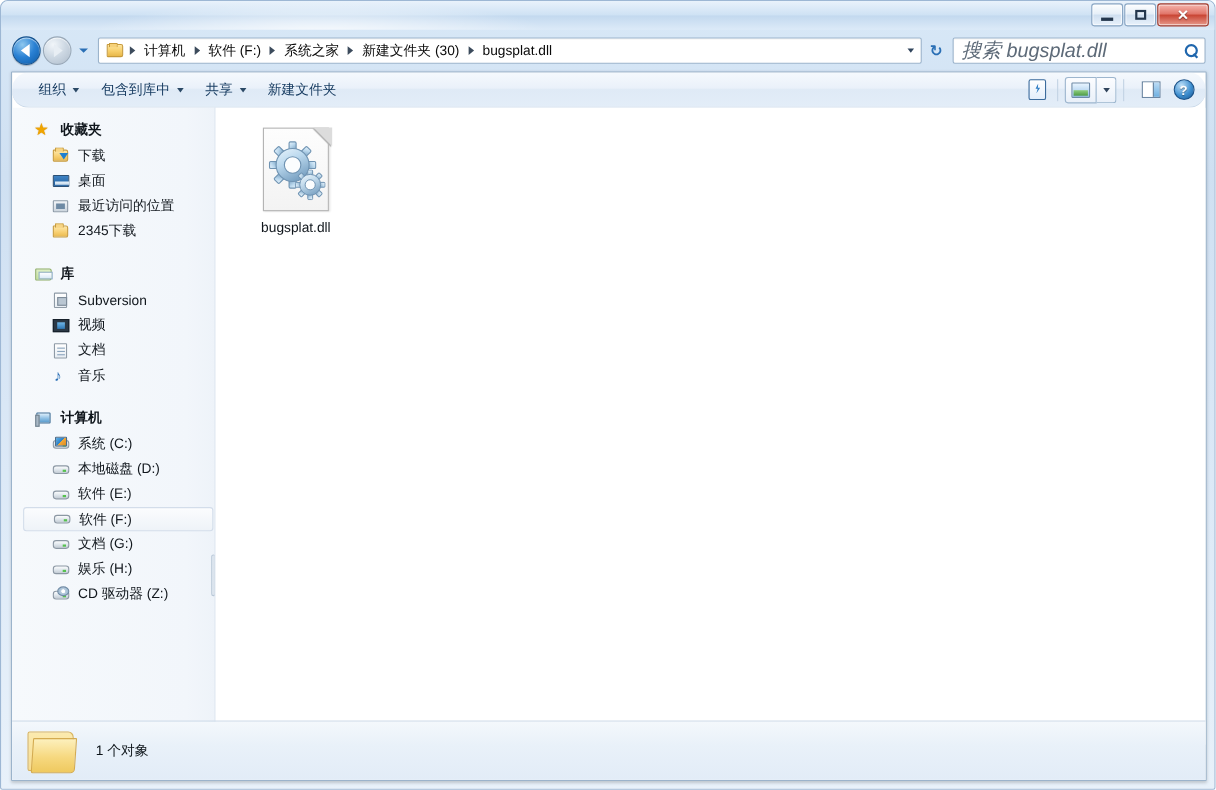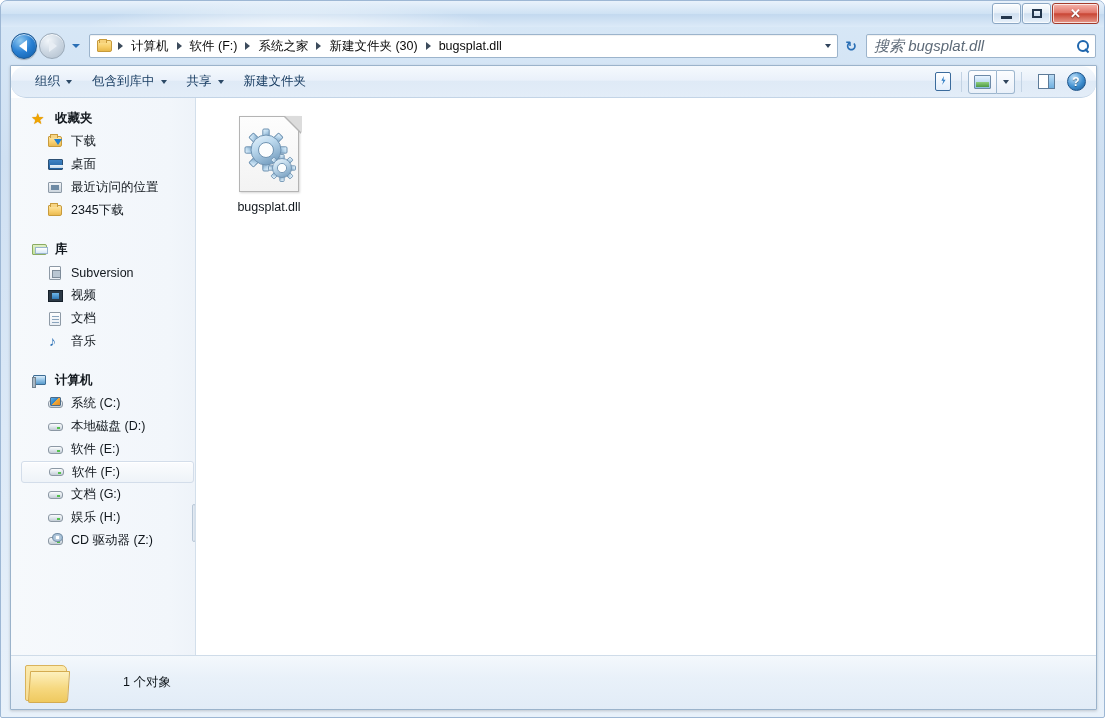--- a/index.html
+++ b/index.html
@@ -138,21 +138,21 @@
 
   #search-box {
     width: 230px; height: 24px; margin-right: 10px; margin-left: 2px;
     background: #ffffff;
     border: 1px solid #9cb4cc; border-radius: 2px;
     display: flex; align-items: center;
     box-shadow: inset 0 1px 1px rgba(0,0,0,0.06);
     flex: none;
   }
   #search-input-text {
-    flex: 1; padding-left: 7px; font-style: italic; color: #5d6a78; font-size: 15px;
+    flex: 1; padding-left: 7px; font-style: italic; color: #5d6a78; font-size: 18px;
     white-space: nowrap; overflow: hidden;
   }
   #search-icon { width: 24px; display: flex; align-items: center; justify-content: center; }
   .magnifier { position: relative; width: 12px; height: 12px; }
   .magnifier:before {
     content: ""; position: absolute; left: 0; top: 0; width: 8px; height: 8px;
     border: 2px solid #1f66ad; border-radius: 50%;
   }
   .magnifier:after {
     content: ""; position: absolute; left: 8px; top: 8px; width: 5px; height: 2px;
@@ -408,21 +408,21 @@
   #file-label {
     margin-top: 5px; font-size: 12.5px; color: #10161c; text-align: center;
     padding: 1px 3px; white-space: nowrap;
   }
 
   
   #status-bar {
     position: absolute; left: 0; bottom: 0; width: 1085px; height: 54px;
     background: linear-gradient(to bottom, #f4f8fc 0%, #e9f1f9 40%, #e2ecf7 100%);
     border-top: 1px solid #cfdce9;
-    display: flex; align-items: center; padding-left: 36px;
+    display: flex; align-items: center;
   }
   #status-folder-icon {
     position: absolute; left: 12px; top: 5px; width: 50px; height: 46px;
   }
   .big-folder-back {
     position: absolute; left: 2px; top: 4px; width: 42px; height: 36px;
     background: linear-gradient(to bottom, #fbeaae 0%, #f7dd93 100%);
     border: 1px solid #d9b35c; border-radius: 2px 5px 2px 2px;
   }
   .big-folder-front {

